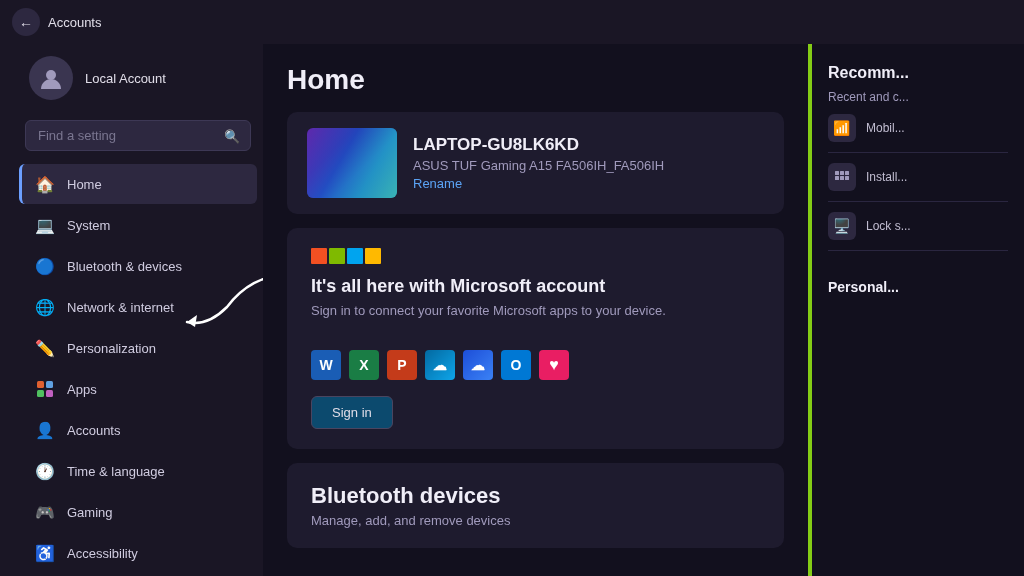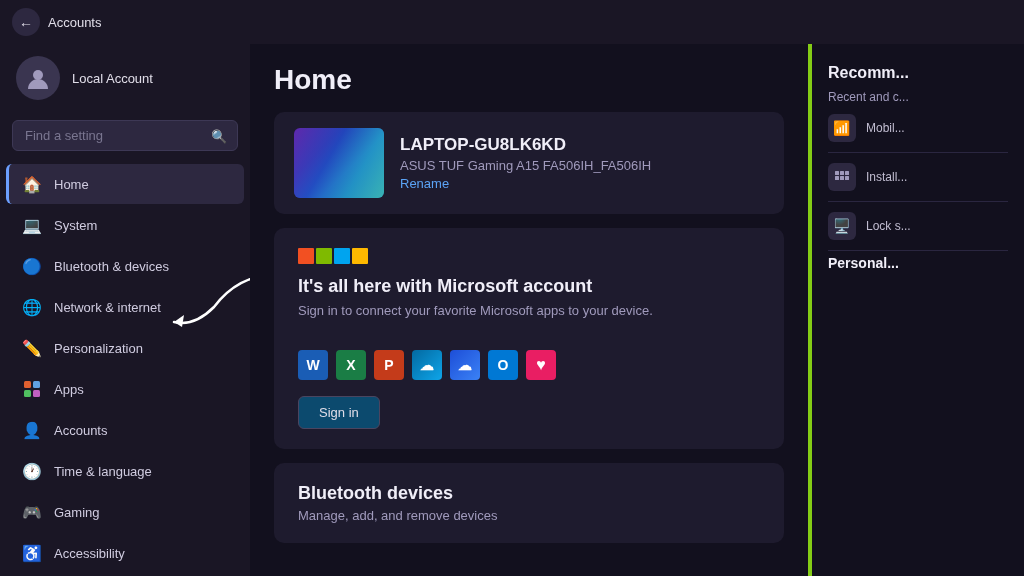--- a/index.html
+++ b/index.html
@@ -35,20 +35,21 @@
     }
     .title-bar-text {
       font-size: 13px;
       color: #e0dde8;
     }
 
     .app-body {
       display: flex;
       flex: 1;
       overflow: hidden;
+      padding-left: 13px;
     }
 
     
     .sidebar {
       width: 250px;
       background: #1a1625;
       display: flex;
       flex-direction: column;
       padding-bottom: 10px;
       flex-shrink: 0;
@@ -236,21 +237,21 @@
     }
 
     
     .bt-card {
       background: #1e1b2e;
       border-radius: 10px;
       padding: 20px 24px;
       margin-bottom: 14px;
     }
     .bt-card-title {
-      font-size: 18px;
+      font-size: 22px;
       font-weight: 600;
       color: #f0eef8;
       margin-bottom: 4px;
     }
     .bt-card-sub {
       font-size: 13px;
       color: #a09abc;
     }
 
     
@@ -289,21 +290,21 @@
       flex-shrink: 0;
     }
     .rp-label {
       font-size: 12px;
       color: #c0bcd0;
     }
     .rp-section-title2 {
       font-size: 14px;
       font-weight: 600;
       color: #f0eef8;
-      margin-top: 4px;
+      margin-top: 28px;
     }
 
     .content-area {
       display: flex;
       flex: 1;
       overflow: hidden;
     }
   </style>
 </head>
 <body>

